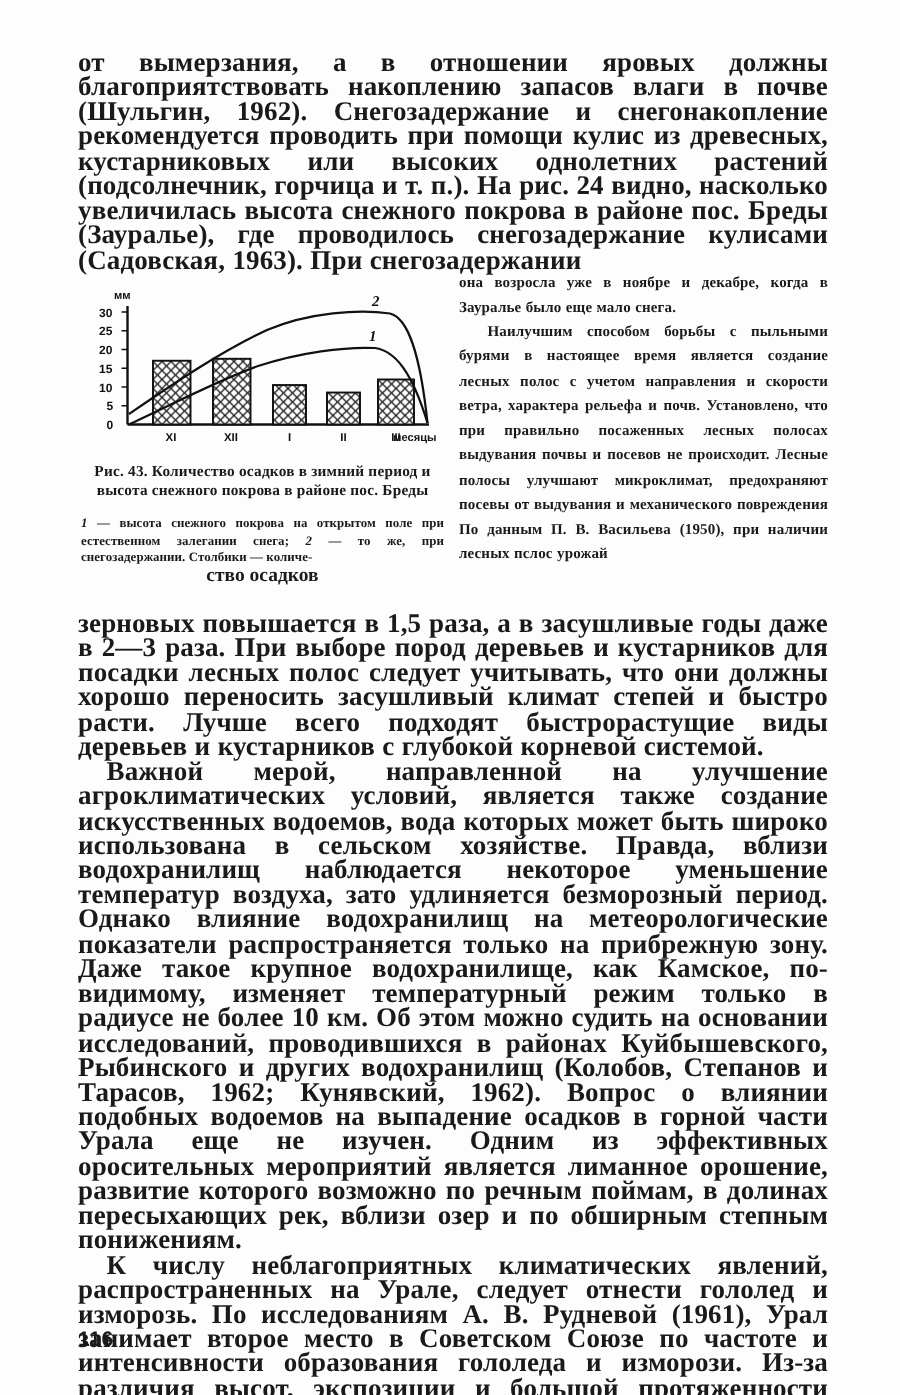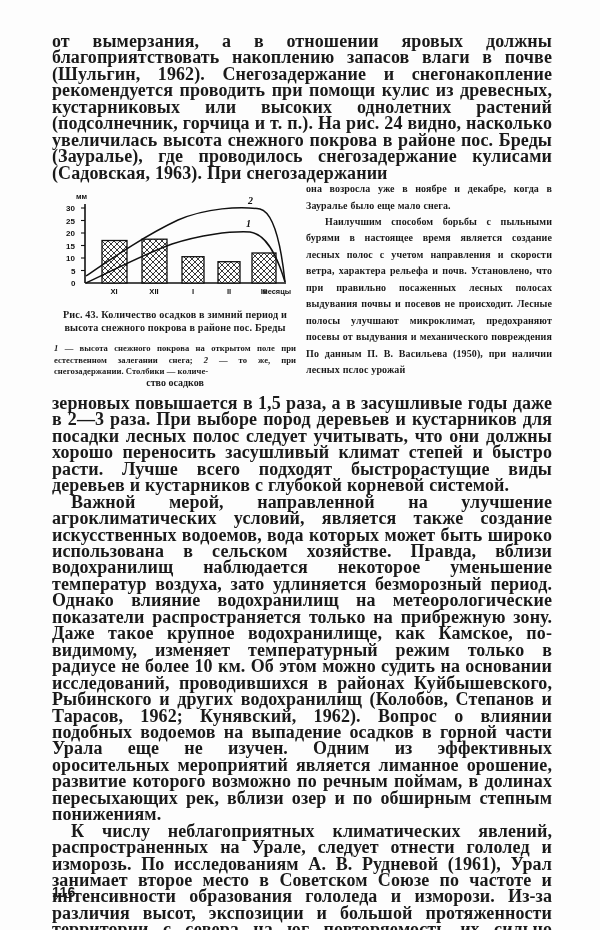--- a/index.html
+++ b/index.html
@@ -80,39 +80,39 @@
     font-size: 8.6px;
     line-height: 11.4px;
     text-align: justify;
     margin: 9px 2px 0 2px;
     font-weight: 700;
     letter-spacing: 0.05px;
   }
   .fig-legend .num { font-style: italic; }
   .fig-legend-last {
     text-align: center;
-    font-size: 10px;
+    font-size: 13px;
     line-height: 11.4px;
     font-weight: 600;
     margin: 0 2px;
   }
 
   
   .folio {
     position: absolute;
     left: 52px;
     top: 884px;
     font-size: 14px;
     font-weight: 700;
     font-family: "Liberation Sans", sans-serif;
     letter-spacing: 0.4px;
   }
 
   .clear { clear: both; }
-  .gap-top { margin-top: 4px; }
+  .gap-top { margin-top: 16px; }
 </style>
 </head>
 <body>
 
 <div class="page">
   <div class="content">
 
     <p class="para">от вымерзания, а в отношении яровых должны благоприятствовать накоплению запасов влаги в почве (Шульгин, 1962). Снегозадержание и снегонакопление рекомендуется проводить при помощи кулис из древесных, кустарниковых или высоких однолетних растений (подсолнечник, горчица и т. п.). На рис. 24 видно, насколько увеличилась высота снежного покрова в районе пос. Бреды (Зауралье), где проводилось снегозадержание кулисами (Садовская, 1963). При снегозадержании</p>
 
     <div class="fig-wrap">

